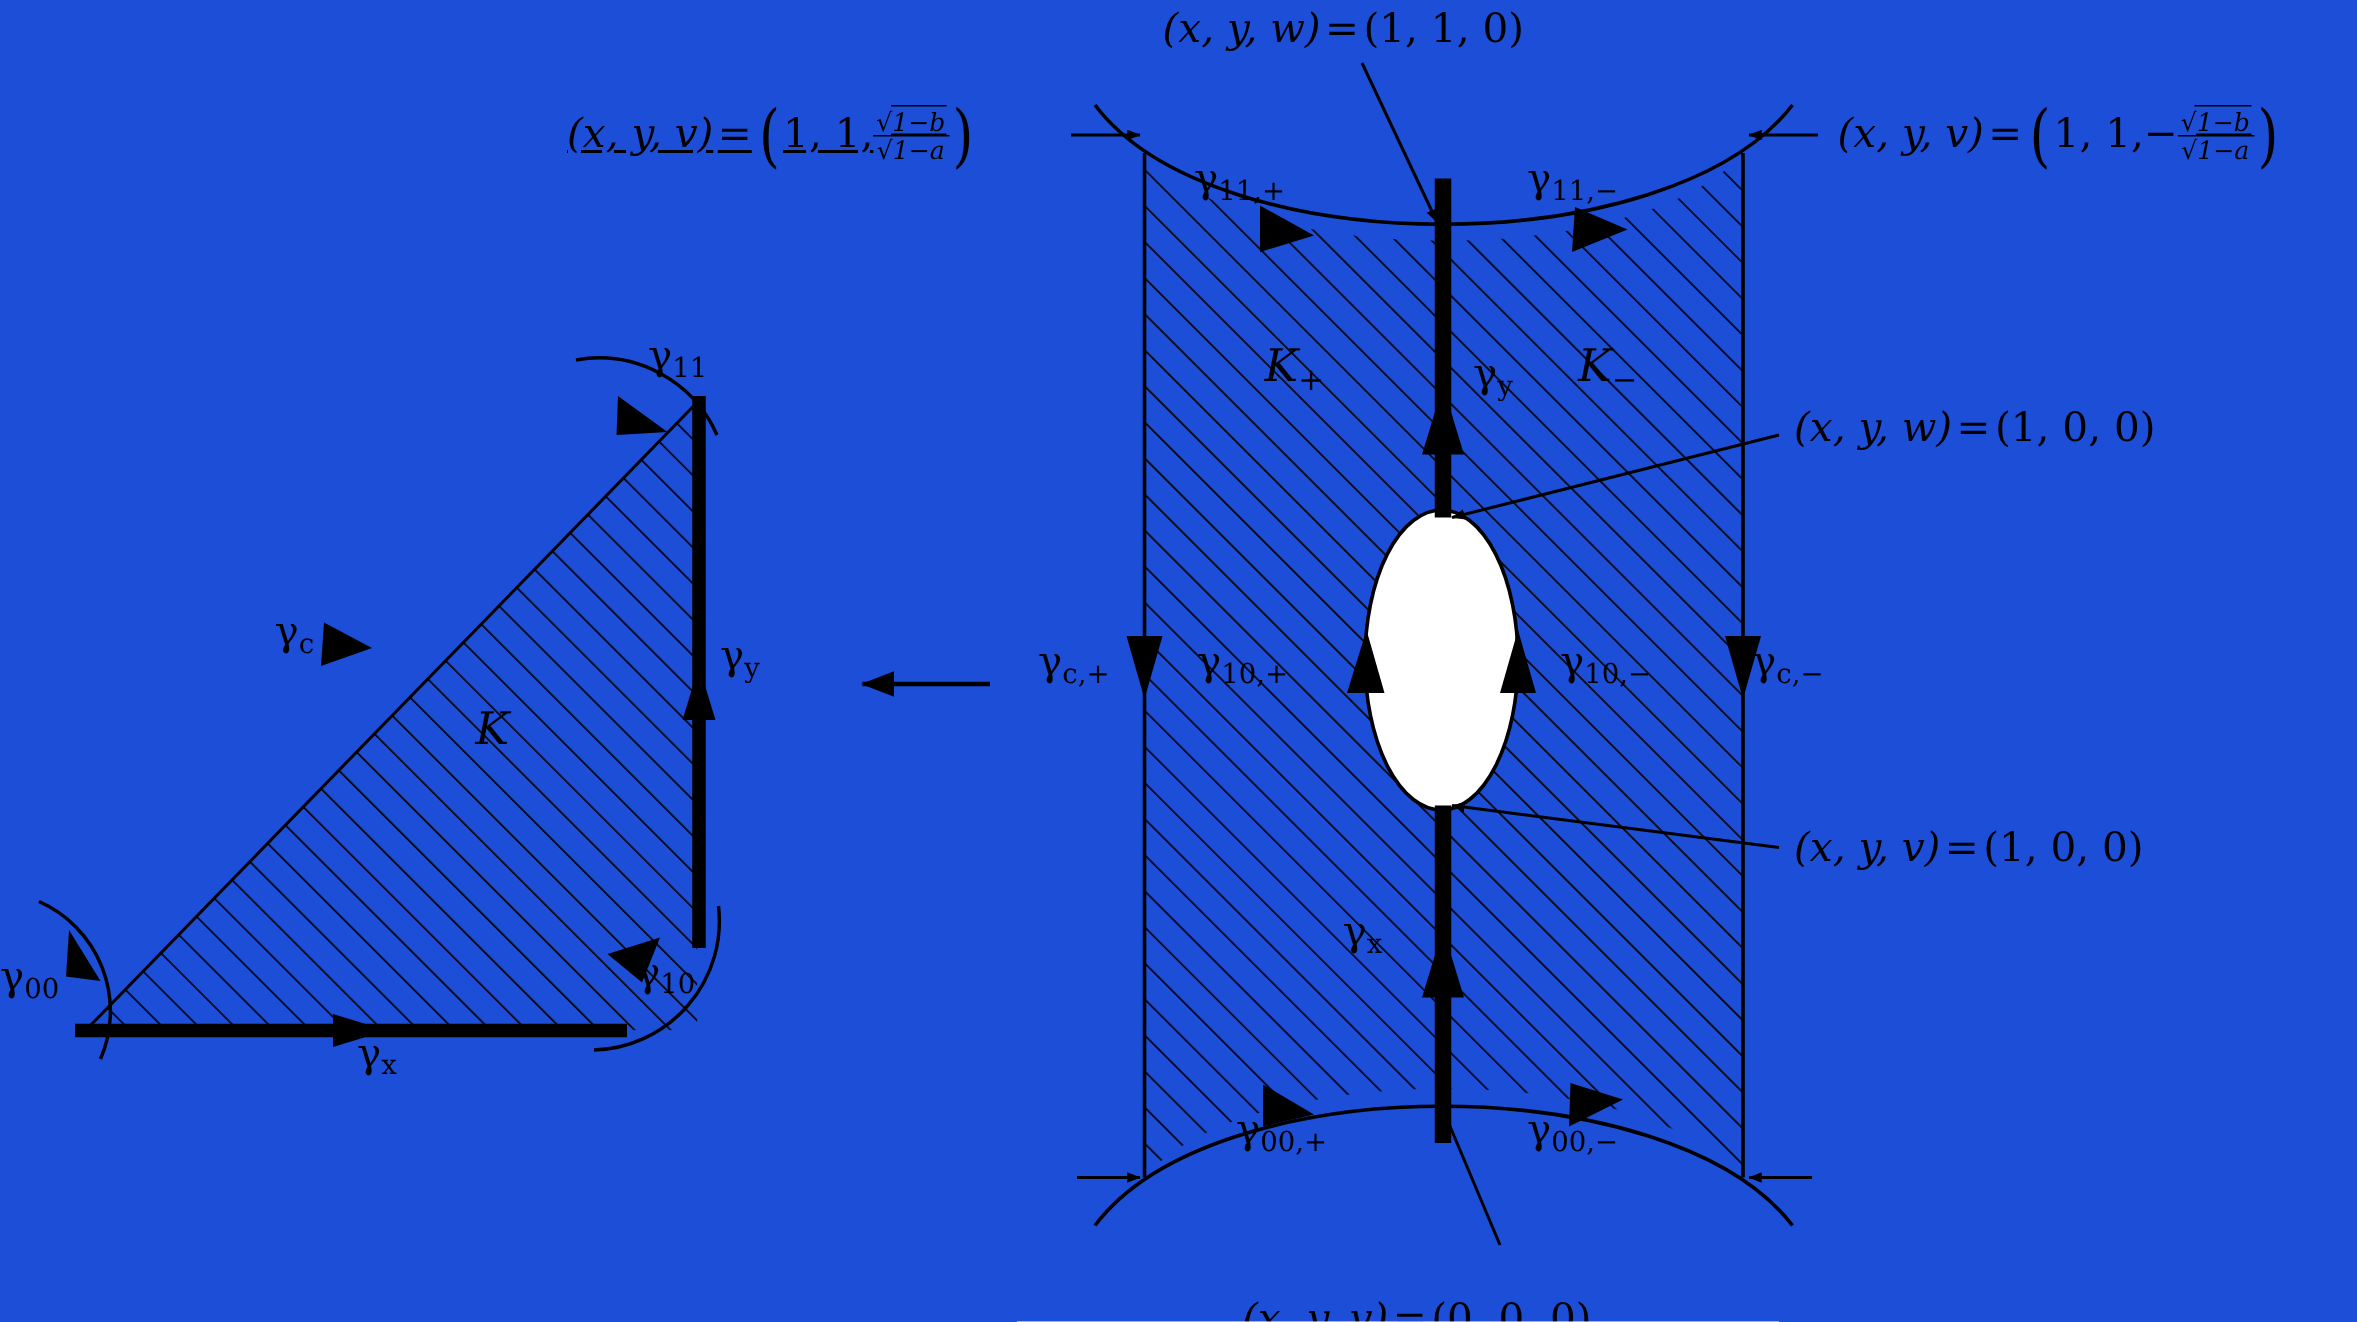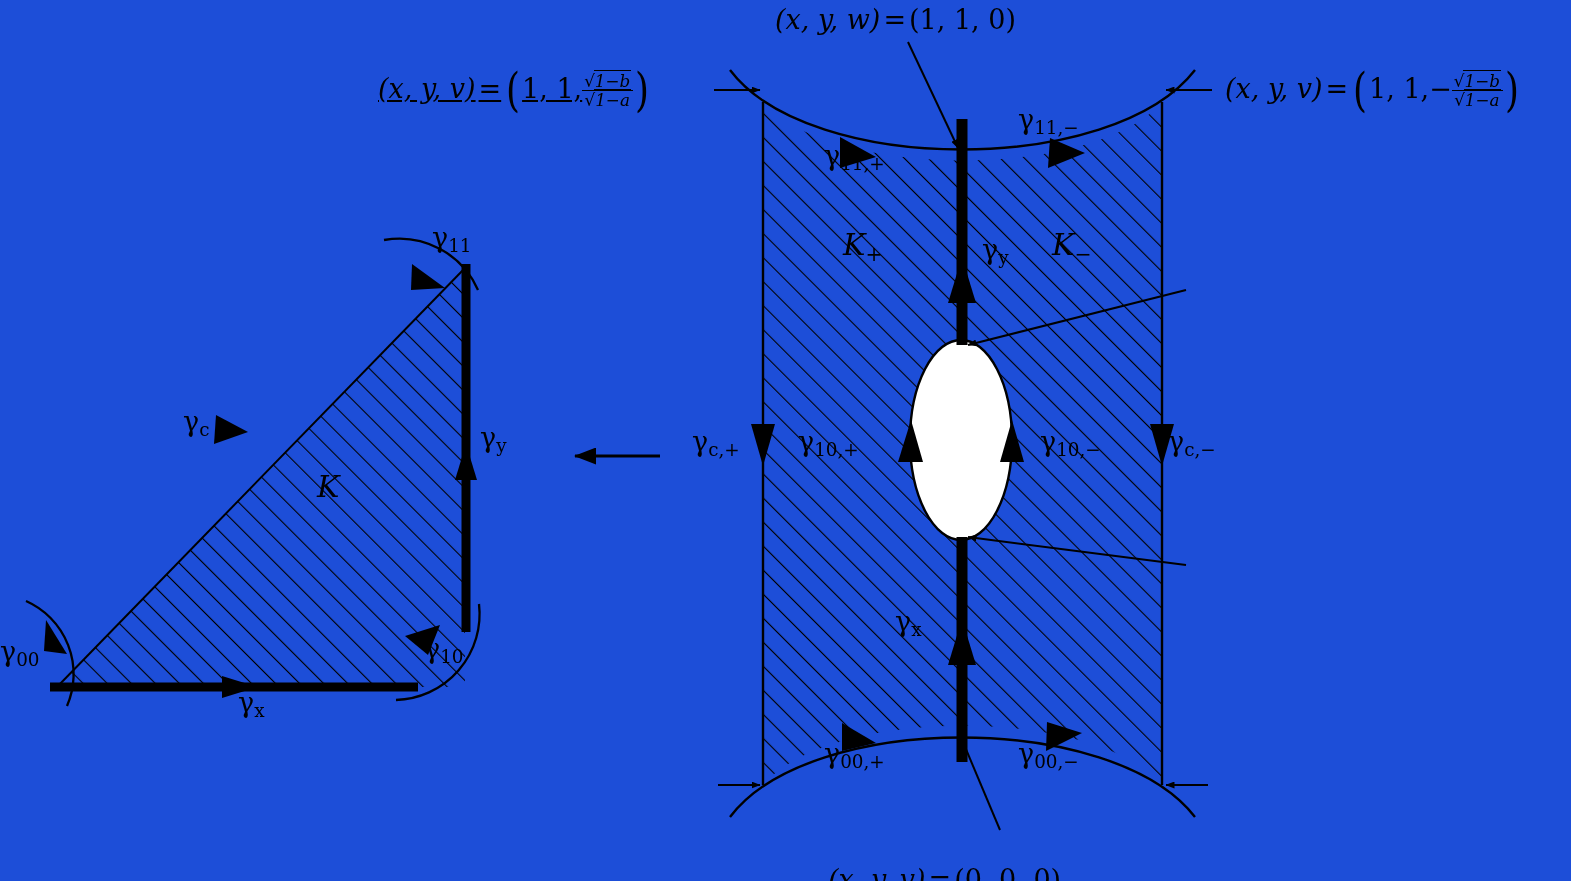--- a/index.html
+++ b/index.html
@@ -213,21 +213,27 @@
   </div>
 
   <div class="mlabel coordlbl" style="left:378px; top:68px;text-decoration:underline;">
     <span class="mi">(x, y, v)</span><span class="eq">=</span><span class="bigparen">(</span><span class="cm">1, 1,</span><span class="frac"><span class="num sqrt"><span class="rad">√</span><span class="bar mi">1−b</span></span><span class="den sqrt"><span class="rad">√</span><span class="bar mi">1−a</span></span></span><span class="bigparen">)</span>
   </div>
 
   <div class="mlabel coordlbl" style="left:1225px; top:68px;">
     <span class="mi">(x, y, v)</span><span class="eq">=</span><span class="bigparen">(</span><span class="cm">1, 1,</span><span class="cm">−</span><span class="frac"><span class="num sqrt"><span class="rad">√</span><span class="bar mi">1−b</span></span><span class="den sqrt"><span class="rad">√</span><span class="bar mi">1−a</span></span></span><span class="bigparen">)</span>
   </div>
 
-
+  <div class="mlabel coordlbl" style="left:1196px; top:272px;">
+    <span class="mi">(x, y, w)</span><span class="eq">=</span><span class="cm">(1, 0, 0)</span>
+  </div>
+
+  <div class="mlabel coordlbl" style="left:1196px; top:552px;">
+    <span class="mi">(x, y, v)</span><span class="eq">=</span><span class="cm">(1, 0, 0)</span>
+  </div>
 
 
 
   <div class="mlabel coordlbl" style="left:828px; top:838px;margin-top:28px;">
     <span class="mi">(x, y, v)</span><span class="eq">=</span><span class="cm">(0, 0, 0)</span>
   </div>
 
   <div class="mlabel reglbl" style="left:317px; top:472px;">
     <span>K</span>
   </div>
@@ -249,21 +255,21 @@
   </div>
 
   <div class="mlabel gamlbl" style="left:424px; top:635px;">
     <span class="gam">γ</span><span class="sub">10</span>
   </div>
 
   <div class="mlabel gamlbl" style="left:432px; top:224px;">
     <span class="gam">γ</span><span class="sub">11</span>
   </div>
 
-  <div class="mlabel gamlbl" style="left:824px; top:106px;margin-top:36px;">
+  <div class="mlabel gamlbl" style="left:796px; top:106px;">
     <span class="gam">γ</span><span class="sub">11,+</span>
   </div>
 
   <div class="mlabel gamlbl" style="left:1018px; top:106px;text-align:right;">
     <span class="gam">γ</span><span class="sub">11,−</span>
   </div>
 
   <div class="mlabel reglbl" style="left:843px; top:230px;">
     <span>K</span><span class="sub">+</span>
   </div>

